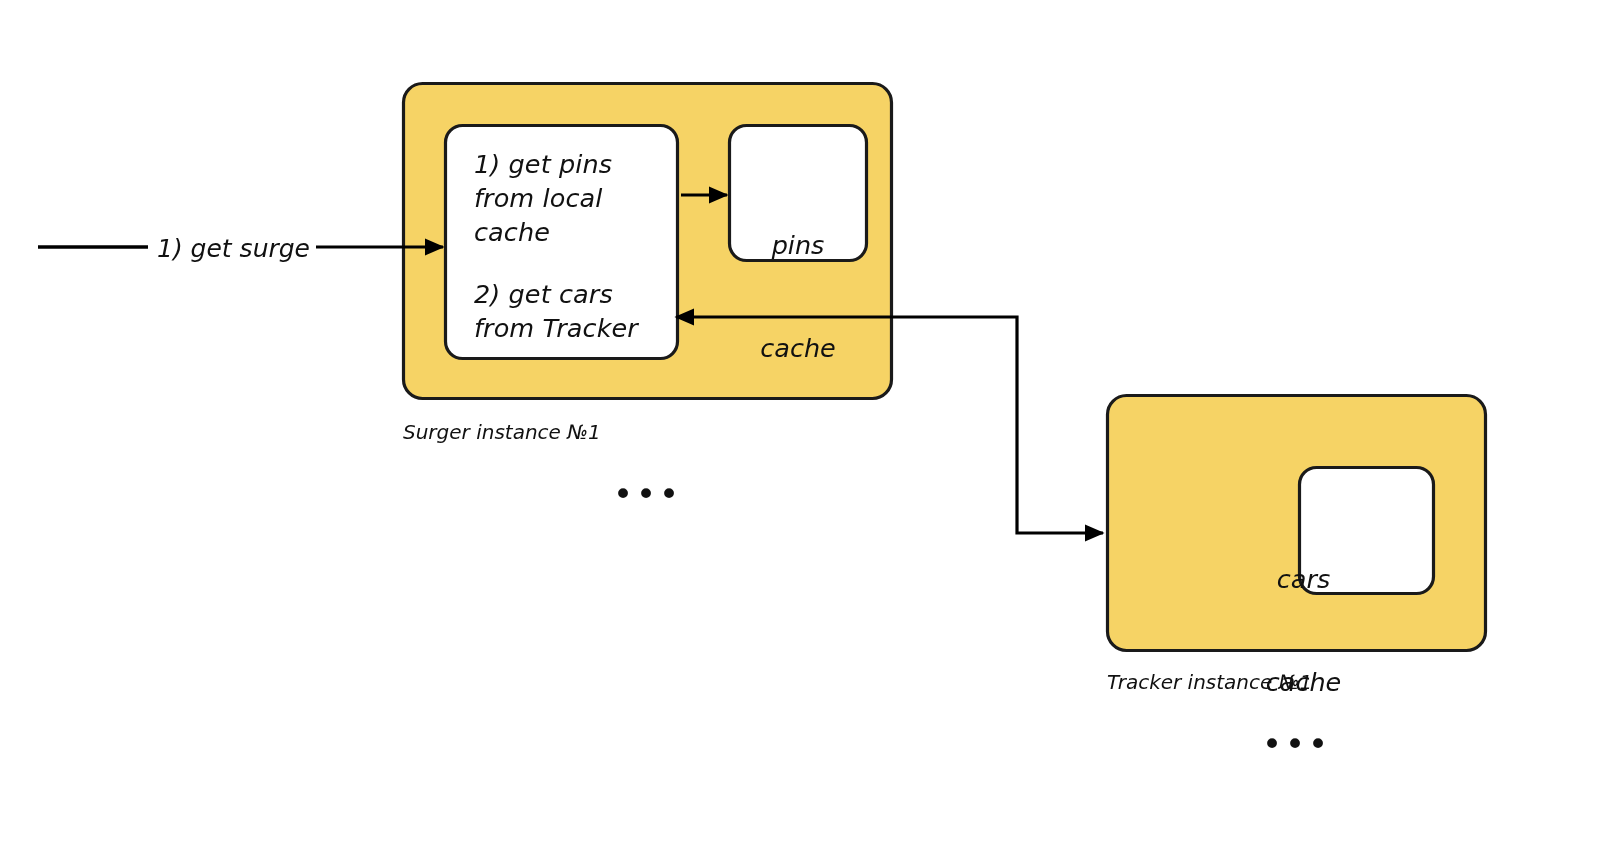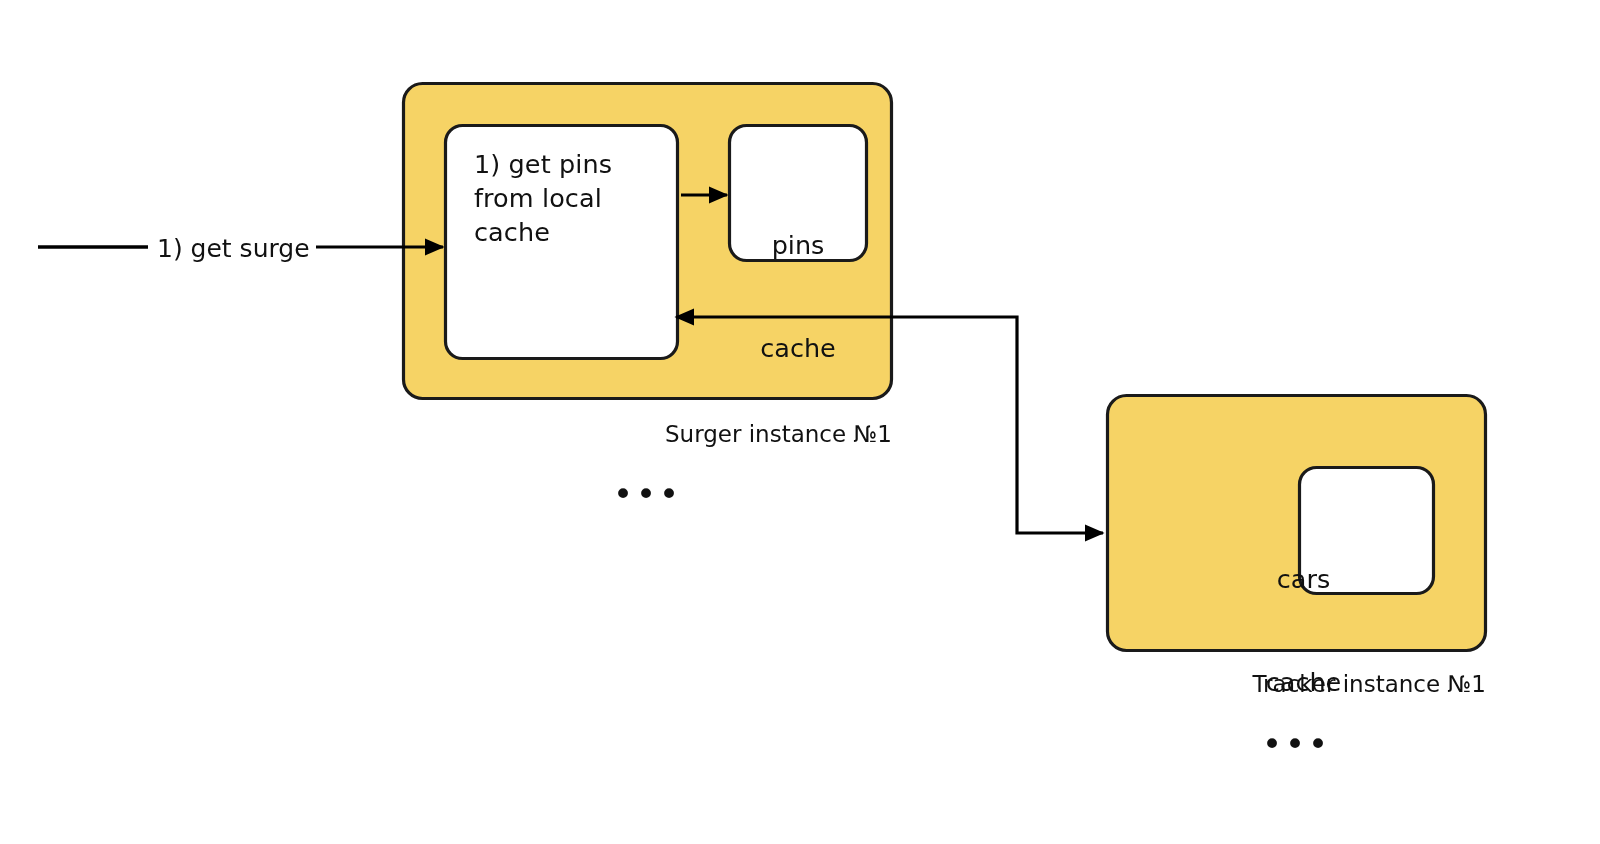--- a/index.html
+++ b/index.html
@@ -46,33 +46,34 @@
     stroke: #000000;
     stroke-width: 3.4;
     fill: none;
   }
   
   .txt {
     position: absolute;
     white-space: pre;
     color: #111111;
     line-height: 1.33;
+    font-style: italic;
   }
   .step-text {
     font-size: 25.5px;
     letter-spacing: 0.1px;
   }
   .cache-text {
     font-size: 25.5px;
     text-align: center;
     line-height: 1.34;
   }
   .caption-text {
-    font-size: 23px;
-    text-align: right;
+    font-size: 20px;
+    text-align: left;
   }
   .edge-label {
     font-size: 25px;
   }
   .ellipsis {
     font-size: 34px;
     letter-spacing: 3px;
     text-align: center;
     color: #111111;
   }
@@ -106,20 +107,22 @@
     <line class="conn" x1="681" y1="195" x2="727" y2="195" marker-end="url(#arrowhead)"></line>
 
     <path class="conn" d="M 676 317 L 1017 317 L 1017 533 L 1103 533" marker-start="url(#arrowhead)" marker-end="url(#arrowhead)"></path>
   </svg>
 
   <div class="txt edge-label" style="left:157px; top:232px;">1) get surge</div>
 
   <div class="txt step-text" style="left:474px; top:148px;">1) get pins
 from local
 cache</div>
+  <div class="txt step-text" style="left:474px; top:278px;">2) get cars
+from Tracker</div>
 
   <div class="txt cache-text" style="left:729px; top:160px; width:138px;">
     <div>pins</div>
     <div>cache</div>
   </div>
 
   <div class="txt cache-text" style="left:1236px; top:494px; width:135px;">
     <div>cars</div>
     <div>cache</div>
   </div>

